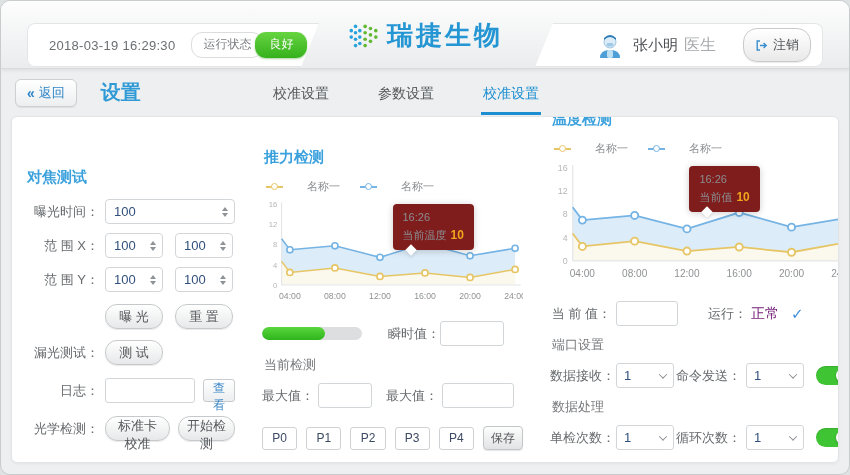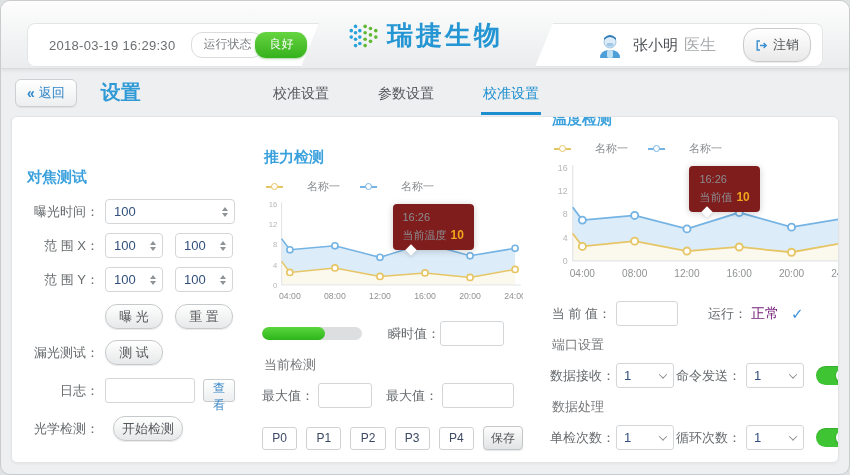--- a/index.html
+++ b/index.html
@@ -269,20 +269,21 @@
       </div>
 
       <div class="frow" style="margin-top:13px;">
         <span class="flabel">日志：</span>
         <input class="inp" style="width: 90px;" value="">
         <button class="view-btn">查看</button>
       </div>
 
       <div class="frow" style="margin-top:13px;">
         <span class="flabel">光学检测：</span>
+        <button class="btn" style="padding:0 7px;">标准卡校准</button>
         <span style="width:8px;flex:none;"></span>
         <button class="btn" style="padding:0 8px;">开始检测</button>
       </div>
     </div>
 
     <div class="divider"></div>
 
     <div class="col col-thrust">
       <div class="panel-title">推力检测</div>
 

